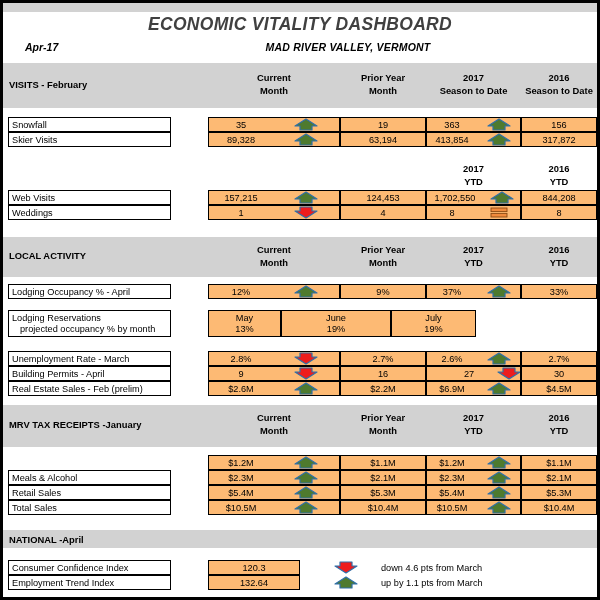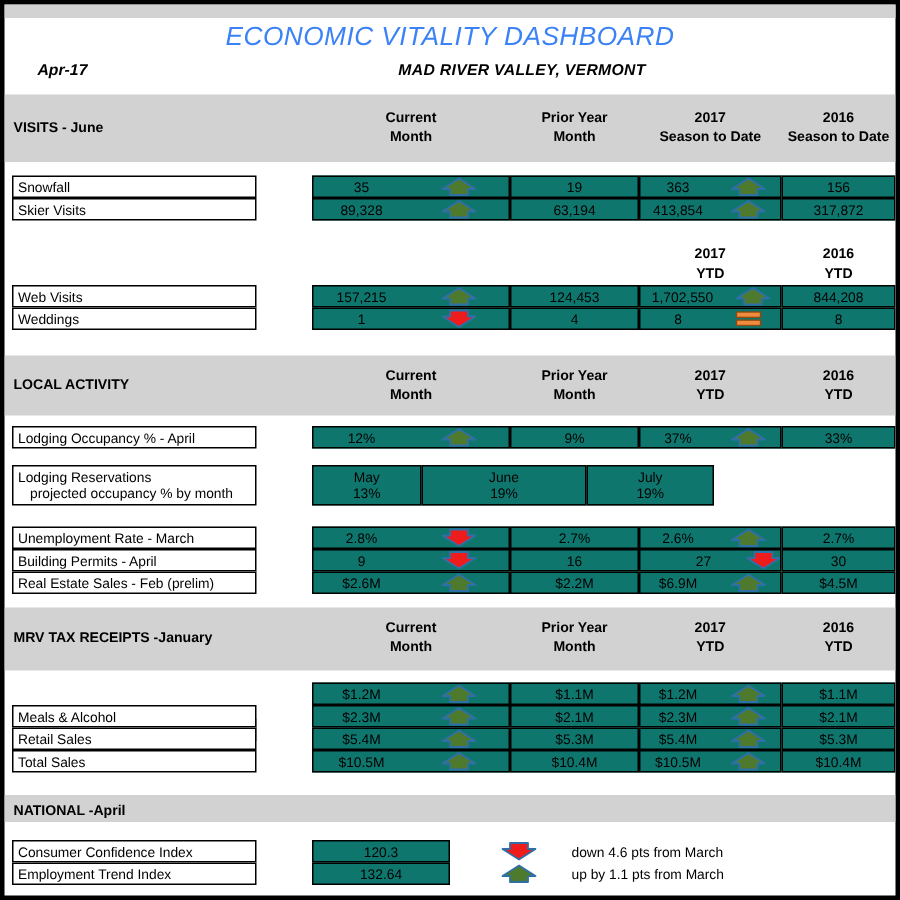--- a/index.html
+++ b/index.html
@@ -18,22 +18,22 @@
     overflow:hidden;
   }
   .topstrip{
     position:absolute;left:0;top:0;width:600px;height:9px;
     background:#d2d2d2;
   }
   
   .title{
     position:absolute;left:0;top:11px;width:594px;
     text-align:center;
-    font-size:17.5px;font-weight:normal;font-style:italic;
-    letter-spacing:.3px;color:#3b82f6;
+    font-size:17.5px;font-weight:bold;font-style:italic;
+    letter-spacing:.3px;color:#404040;
   }
   .subtitle{
     position:absolute;left:0;top:38px;width:594px;
     text-align:center;
     font-size:10.5px;font-weight:bold;font-style:italic;
     letter-spacing:.2px;color:#000;padding-left:48px;
   }
   .periodlabel{
     position:absolute;left:22px;top:38px;
     font-size:10.5px;font-weight:bold;font-style:italic;color:#000;
@@ -68,21 +68,21 @@
   }
   .lblbox.two{
     display:block;padding-top:2px;line-height:11px;
   }
   .lblbox .l2{padding-left:8px;}
   
   .cell{
     position:absolute;
     box-sizing:border-box;
     border:1.6px solid #000;
-    background:#0f766e;
+    background:#fdba74;
     font-size:9.2px;color:#000;
     display:flex;align-items:center;
     overflow:hidden;
   }
   .cell .val{
     flex:0 0 auto;
     text-align:center;
   }
   .cell.witharrow .val{width:64px;}
   .cell.plain .val{width:100%;text-align:center;}
@@ -107,21 +107,21 @@
 
 <div id="sheet">
 
   <div class="topstrip"></div>
 
   <div class="title">ECONOMIC VITALITY DASHBOARD</div>
   <div class="subtitle">MAD RIVER VALLEY, VERMONT</div>
   <div class="periodlabel">Apr-17</div>
 
   <div class="band" style="top:60px;height:45px;">
-    <div class="bandtitle" style="top:16px;">VISITS - June</div>
+    <div class="bandtitle" style="top:16px;">VISITS - February</div>
     <div class="colhead" style="left:205px;top:8px;width:132px;">
       <div>Current</div>
       <div>Month</div>
     </div>
     <div class="colhead" style="left:337px;top:8px;width:86px;">
       <div>Prior Year</div>
       <div>Month</div>
     </div>
     <div class="colhead" style="left:423px;top:8px;width:95px;">
       <div>2017</div>

